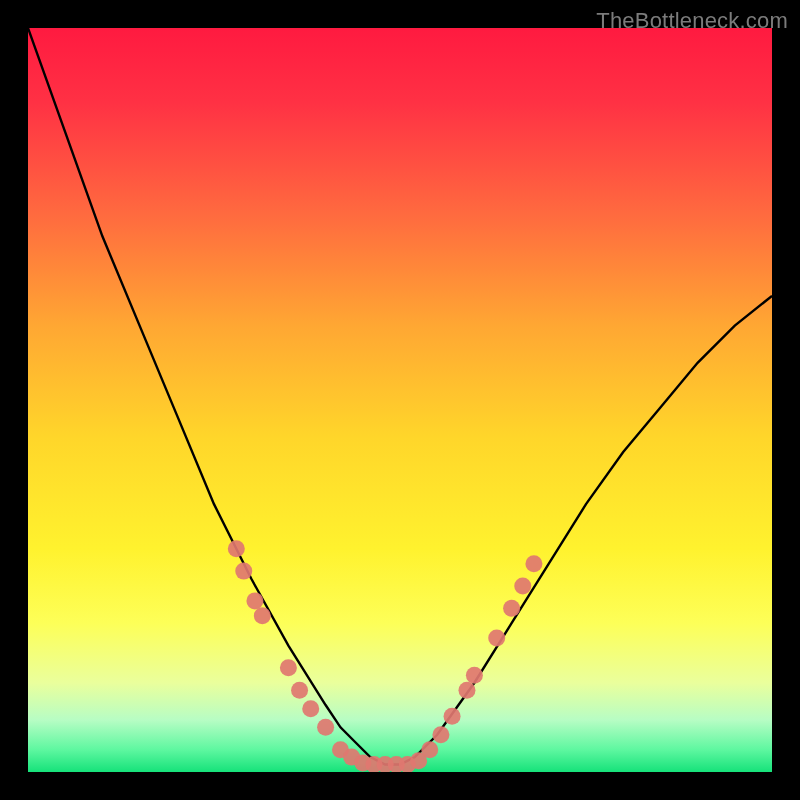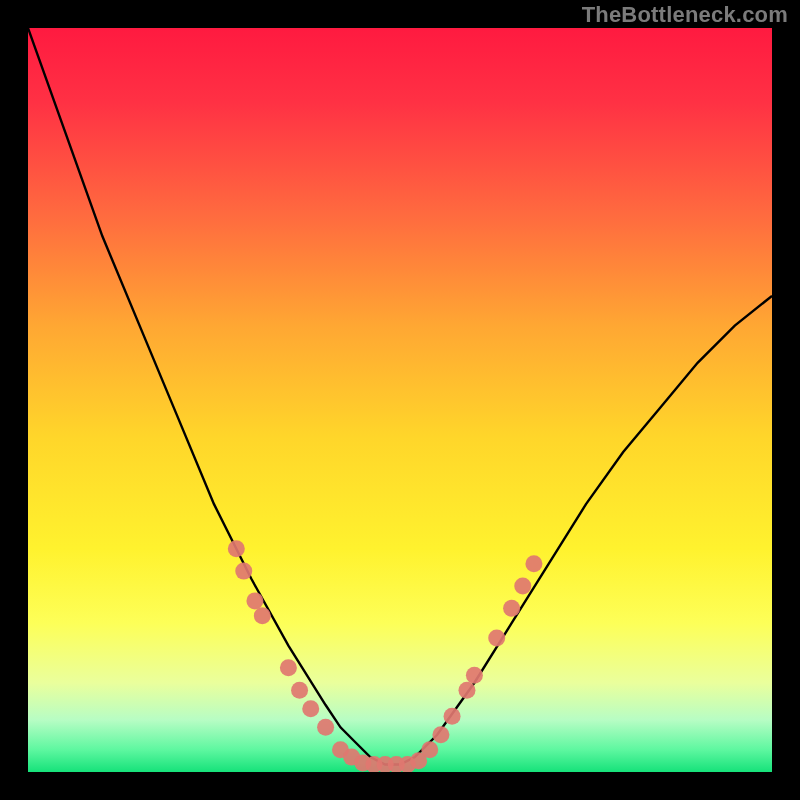--- a/index.html
+++ b/index.html
@@ -6,26 +6,26 @@
     margin: 0;
     padding: 0;
     width: 800px;
     height: 800px;
     background: #000;
     position: relative;
     overflow: hidden;
   }
   .watermark {
     position: absolute;
-    top: 2px;
+    top: 8px;
     right: 12px;
     font-family: Arial, Helvetica, sans-serif;
     font-size: 22px;
     color: #7b7b7b;
-    font-weight: 700;
+    font-weight: 400;
     z-index: 10;
     letter-spacing: 0.2px;
   }
   .plot {
     position: absolute;
     top: 28px;
     left: 28px;
     width: 744px;
     height: 744px;
   }

